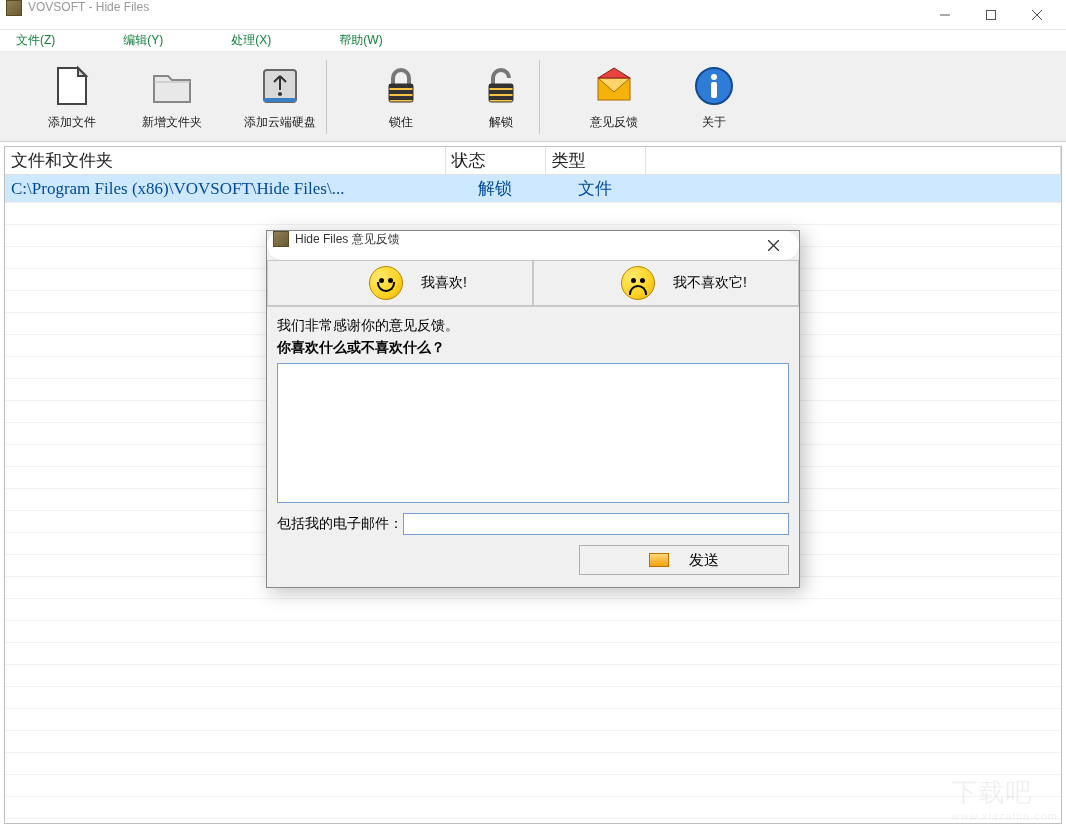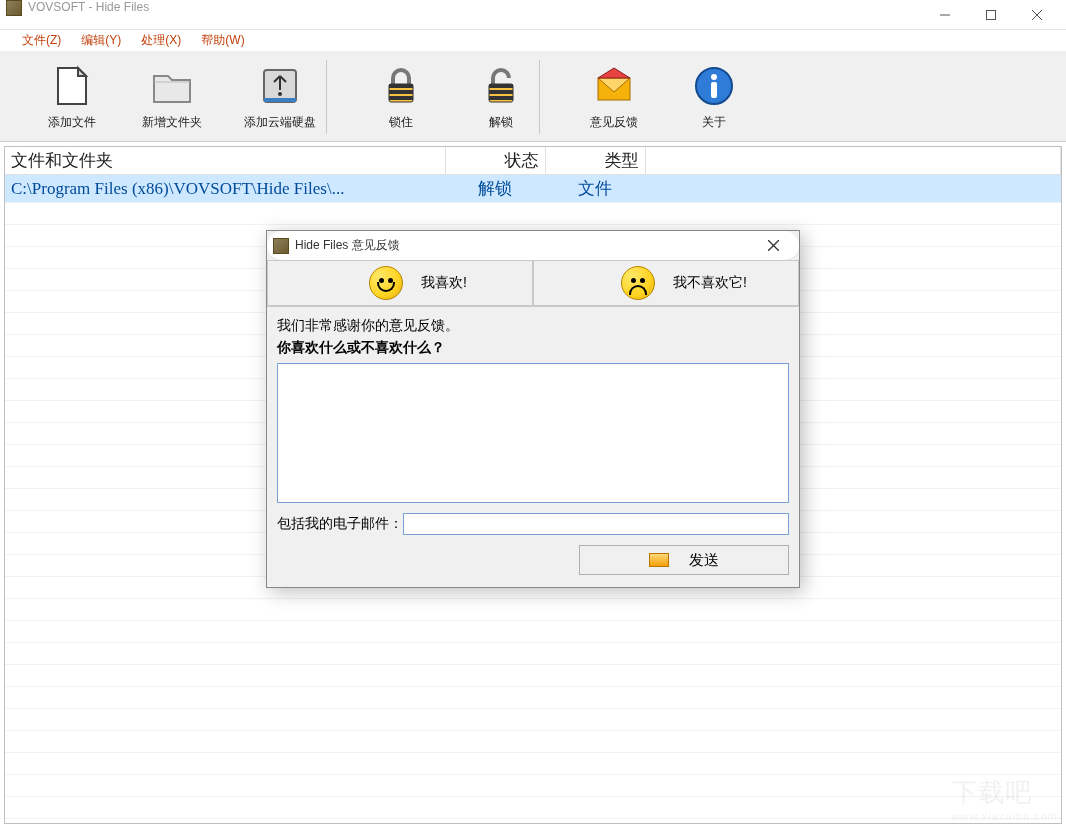--- a/index.html
+++ b/index.html
@@ -34,23 +34,24 @@
     width: 46px; height: 30px;
     display: flex; align-items: center; justify-content: center;
     color: #555;
   }
 
   
   .menubar {
     height: 22px;
     display: flex;
     align-items: center;
-    padding: 0 12px;
-    color: #c2410c;
+    padding: 0 6px;
+    color: #15803d;
     border-bottom: 1px solid #eee;
+    gap: 48px;
   }
   .menu-item { padding: 2px 10px; }
 
   
   .toolbar {
     height: 90px;
     background: #f0f0f0;
     border-bottom: 1px solid #d0d0d0;
     display: flex;
     align-items: center;
@@ -87,21 +88,21 @@
     font-size:17px;
     font-family:"SimSun","NSimSun",serif;
     text-align:left;
     padding:2px 6px;
     background:#fff;
     border-right:1px solid #e0e0e0;
     border-bottom:1px solid #e0e0e0;
     color:#222;
     height:24px;
   }
-  .listview th.center { text-align:right;font-family:Liberation Serif, serif; }
+  .listview th.center { text-align:left;font-family:Liberation Serif, serif; }
   .listview td {
     font-size:17px;
     font-family:"SimSun","NSimSun",serif;
     padding:2px 6px;
     border-bottom:1px solid #f0f0f0;
     height:22px;
     color:#004b9a;
   }
   .listview tr.sel td { background:#cde8ff; }
   .listview td.center { text-align:center; }
@@ -113,21 +114,21 @@
     left:266px; top:230px;
     width:534px; height:358px;
     background:#f0f0f0;
     border:1px solid #888;
     box-shadow: 4px 4px 18px rgba(0,0,0,.25);
     display:flex; flex-direction:column;
   }
   .dlg-titlebar {
     height:30px; background:#fff;
     border-bottom:1px solid #ddd;
-    display:flex; align-items:center;
+    display:flex; 
     padding:0 6px; color:#333;border-radius:15px;
   }
   .dlg-titlebar .app-icon {
     width:16px; height:16px;
     background:linear-gradient(135deg,#8e7f5a,#6c5b2f);
     border:1px solid #5a4a20;
     margin-right:6px;
   }
   .dlg-titlebar .spacer{flex:1;}
   .dlg-close {

